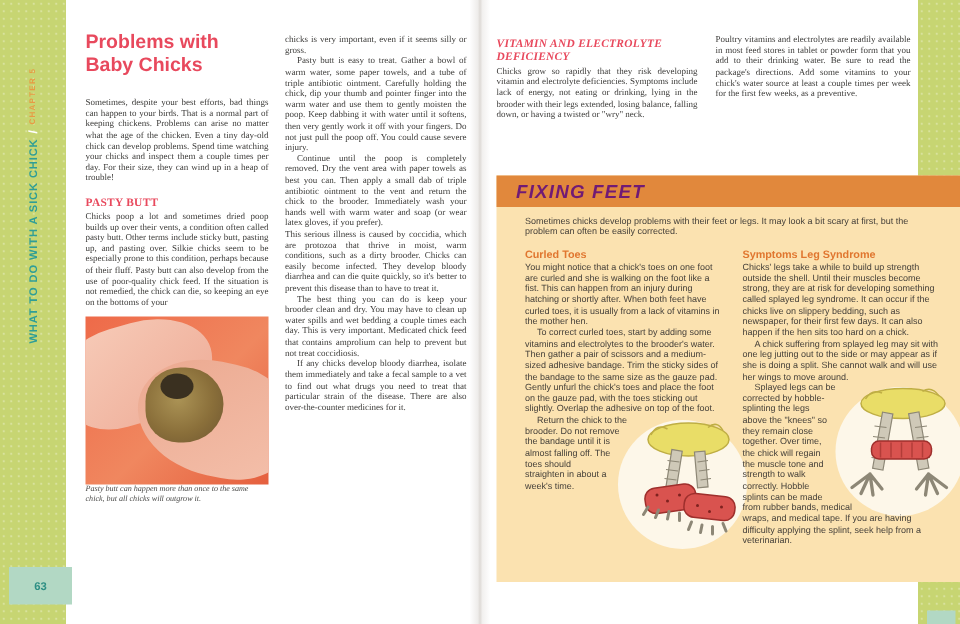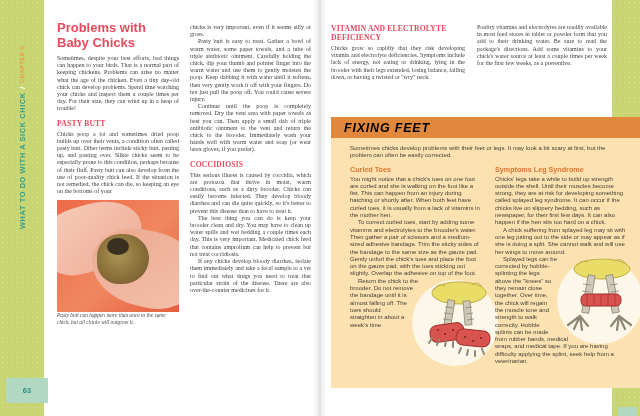--- a/index.html
+++ b/index.html
@@ -44,27 +44,27 @@
   .col{position:absolute;font-size:6px;line-height:7.2px;color:#3d3c3a;text-align:justify;}
   .colA{left:57px;top:20px;width:122px;}
   .colB{left:190px;top:24px;width:121px;}
   .colC{left:331px;top:24px;width:134px;}
   .colD{left:477px;top:24px;width:130px;}
   .col p{margin:0 0 0 0;}
   .p-ind{text-indent:8px;}
   
   .page-title{
     font-family:"Liberation Sans", sans-serif;font-weight:bold;
-    font-size:13px;line-height:15px;color:#e8495d;margin:0 0 5px 0;text-align:left;
+    font-size:13px;line-height:15px;color:#e8495d;margin:0 0 16px 0;text-align:left;
   }
   .sec-head{
     font-family:"Liberation Serif", serif;font-weight:bold;font-size:7.6px;line-height:9px;
     color:#e8495d;letter-spacing:.2px;margin:6px 0 3px 0;text-align:left;
   }
-  .sec-head.first{margin-top:0;}
+  .sec-head.first{margin-top:0;font-style:italic;}
   
   .photo{
     position:relative;width:122px;height:112px;margin-top:5px;overflow:hidden;
     background:linear-gradient(135deg,#ee6a49 0%,#f0875f 55%,#e55f3e 100%);
   }
   .hand{position:absolute;background:#f2b6a3;}
   .hand-top{left:-14px;top:4px;width:100px;height:66px;border-radius:45% 55% 62% 38%;
     transform:rotate(-16deg);background:linear-gradient(150deg,#f7ccb9,#eeab96);}
   .hand-bottom{right:-16px;top:30px;width:104px;height:76px;border-radius:52% 48% 42% 58%;
     transform:rotate(12deg);background:linear-gradient(320deg,#f4c0ab,#eba88f);}
@@ -73,21 +73,21 @@
   .chick-dark{position:absolute;left:50px;top:38px;width:22px;height:17px;border-radius:50%;background:#3a3020;}
   .photo-caption{
     font-style:italic;font-size:5.4px;line-height:6.6px;color:#4a4a48;
     margin-top:3px;text-align:left;
   }
   
   .ff-box{position:absolute;left:331px;top:117px;width:309px;height:271px;background:#fbe2b0;z-index:4;}
   .ff-header{
     height:21px;background:#e1883c;display:flex;align-items:center;padding-left:13px;
     font-family:"Liberation Sans", sans-serif;font-weight:bold;font-style:italic;
-    font-size:12.5px;letter-spacing:.8px;color:#000000;
+    font-size:12.5px;letter-spacing:.8px;color:#701a75;
   }
   .ff-body{padding:7px 13px 0 19px;font-family:"Liberation Sans", sans-serif;
     font-size:6px;line-height:7.3px;color:#46413a;}
   .ff-intro{margin:0 0 5px 0;}
   .ff-cols{display:flex;gap:13px;}
   .ff-col{width:135px;}
   .ff-sub{
     font-weight:bold;color:#e0762f;font-size:7.2px;line-height:9px;margin:0 0 2px 0;
   }
   .ff-col p{margin:0;}
@@ -127,21 +127,20 @@
     <div class="chick-blob"></div>
     <div class="chick-dark"></div>
   </div>
   <p class="photo-caption">Pasty butt can happen more than once to the same chick, but all chicks will outgrow it.</p>
 </div>
 
 <div class="col colB">
   <p>chicks is very important, even if it seems silly or gross.</p>
   <p class="p-ind">Pasty butt is easy to treat. Gather a bowl of warm water, some paper towels, and a tube of triple antibiotic ointment. Carefully holding the chick, dip your thumb and pointer finger into the warm water and use them to gently moisten the poop. Keep dabbing it with water until it softens, then very gently work it off with your fingers. Do not just pull the poop off. You could cause severe injury.</p>
   <p class="p-ind">Continue until the poop is completely removed. Dry the vent area with paper towels as best you can. Then apply a small dab of triple antibiotic ointment to the vent and return the chick to the brooder. Immediately wash your hands well with warm water and soap (or wear latex gloves, if you prefer).</p>
-  <h2 class="sec-head">COCCIDIOSIS</h2>
   <p>This serious illness is caused by coccidia, which are protozoa that thrive in moist, warm conditions, such as a dirty brooder. Chicks can easily become infected. They develop bloody diarrhea and can die quite quickly, so it's better to prevent this disease than to have to treat it.</p>
   <p class="p-ind">The best thing you can do is keep your brooder clean and dry. You may have to clean up water spills and wet bedding a couple times each day. This is very important. Medicated chick feed that contains amprolium can help to prevent but not treat coccidiosis.</p>
   <p class="p-ind">If any chicks develop bloody diarrhea, isolate them immediately and take a fecal sample to a vet to find out what drugs you need to treat that particular strain of the disease. There are also over-the-counter medicines for it.</p>
 </div>
 
 <div class="col colC">
   <h2 class="sec-head first">VITAMIN AND ELECTROLYTE DEFICIENCY</h2>
   <p>Chicks grow so rapidly that they risk developing vitamin and electrolyte deficiencies. Symptoms include lack of energy, not eating or drinking, lying in the brooder with their legs extended, losing balance, falling down, or having a twisted or "wry" neck.</p>
 </div>
 

